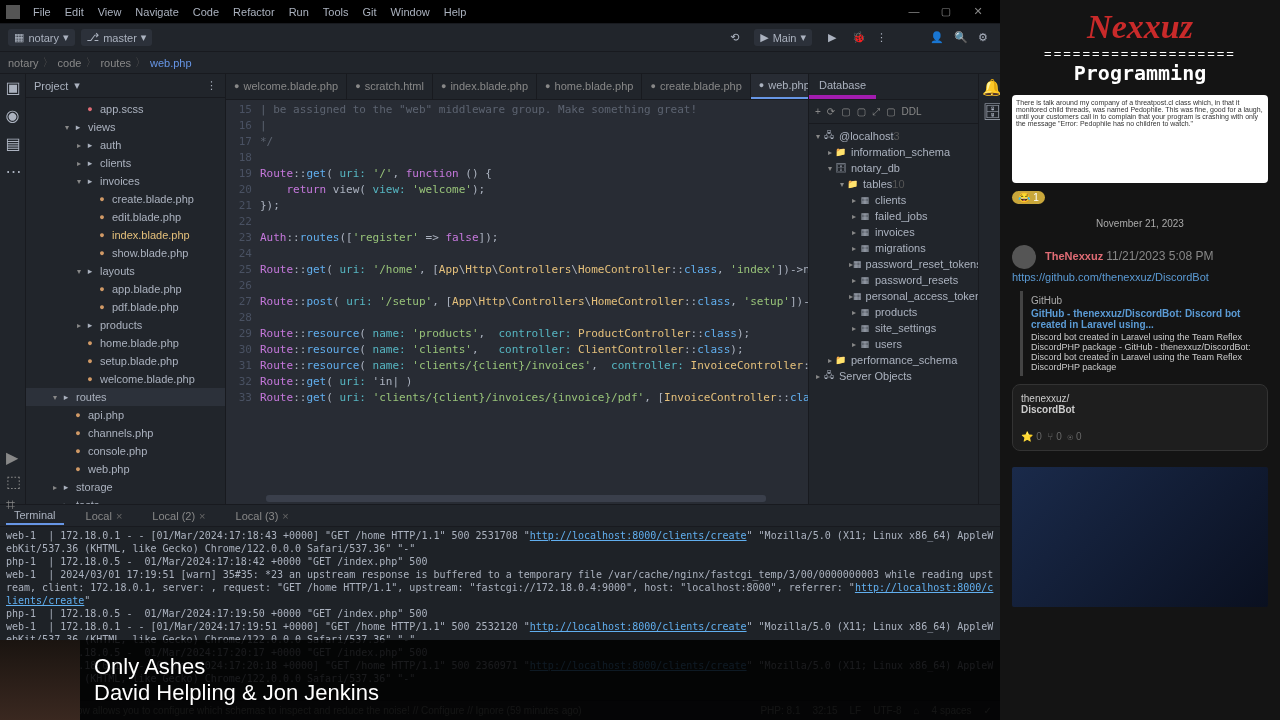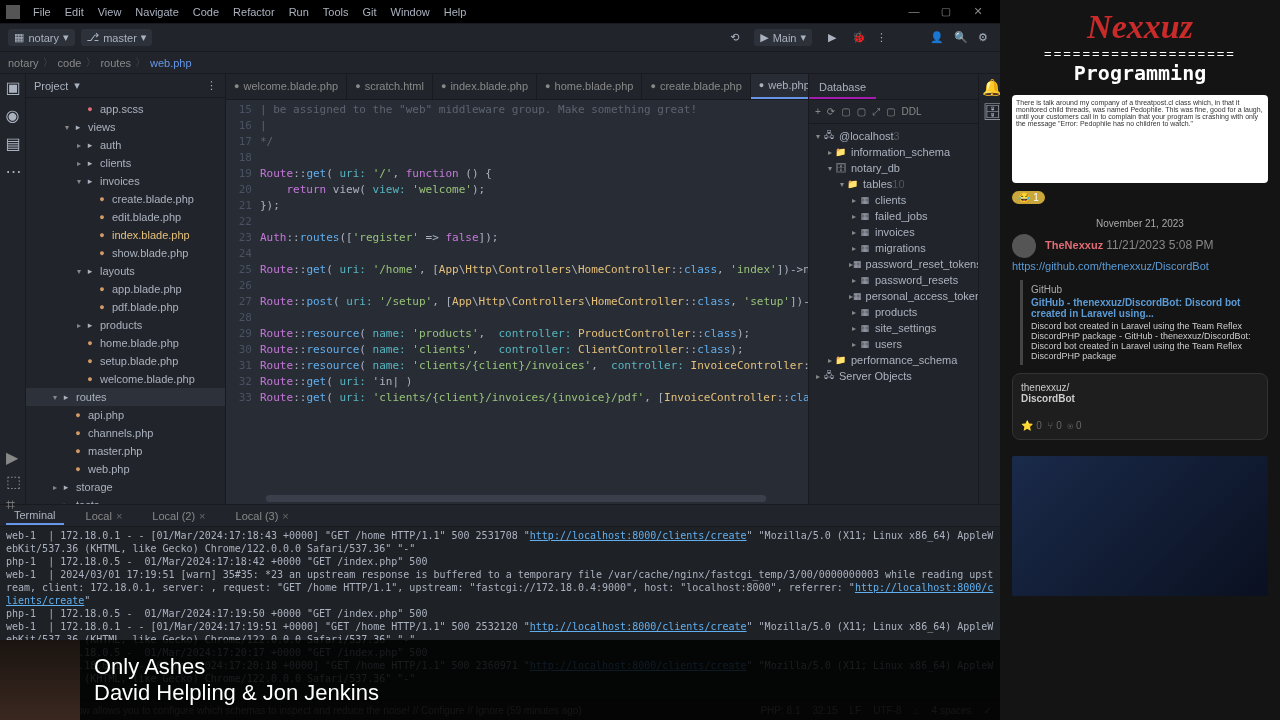--- a/index.html
+++ b/index.html
@@ -59,21 +59,21 @@
 .lnums { width: 34px; text-align: right; padding: 2px 8px 2px 0; color: #495162; line-height: 16px; user-select: none; }
 .lnums div { height: 16px; }
 .ctext { flex: 1; padding: 2px 0; line-height: 16px; white-space: pre; color: #abb2bf; overflow: hidden; }
 .ctext .ln { height: 16px; }
 .c-com { color: #5c6370; } .c-key { color: #c678dd; } .c-cls { color: #e5c07b; } .c-mtd { color: #61afef; } .c-str { color: #98c379; } .c-par { color: #56b6c2; }
 .code-scrollbar { position: absolute; bottom: 2px; left: 40px; width: 500px; height: 7px; background: #3a3f4b; border-radius: 3px; }
 
 
 .dbpanel { width: 170px; background: #21252b; border-left: 1px solid #181a1f; display: flex; flex-direction: column; }
 .dbtabs { height: 26px; border-bottom: 1px solid #181a1f; display: flex; align-items: flex-end; font-size: 11px; }
-.dbtab { padding: 4px 10px; border-bottom: 2px solid #a21caf; }
+.dbtab { padding: 4px 10px; border-bottom: 4px solid #a21caf; }
 .dbtoolbar { height: 24px; display: flex; align-items: center; gap: 6px; padding: 0 6px; border-bottom: 1px solid #181a1f; font-size: 10px; }
 .dbtoolbar div { cursor: pointer; color: #888; }
 .dbtree { flex: 1; font-size: 11px; padding: 4px 0; overflow: hidden; }
 .dnode { display: flex; align-items: center; height: 16px; cursor: pointer; white-space: nowrap; }
 .dnode .chev { width: 10px; text-align: center; font-size: 8px; color: #888; }
 .dnode .ico { width: 12px; text-align: center; font-size: 9px; margin-right: 4px; }
 .dbside { width: 22px; background: #21252b; display: flex; flex-direction: column; align-items: center; padding-top: 4px; gap: 10px; border-left: 1px solid #181a1f; }
 .dbside div { width: 14px; height: 14px; cursor: pointer; }
 
 
@@ -96,21 +96,21 @@
 .nowplaying .title { font-size: 22px; font-weight: 400; }
 .nowplaying .artist { font-size: 22px; font-weight: 400; }
 
 
 .ov-brand { font-family: serif; font-size: 34px; color: #c92a2a; text-align: center; padding: 8px 0 0; font-style: italic; font-weight: bold; }
 .ov-sep { color: #fff; text-align: center; letter-spacing: 2px; font-size: 13px; }
 .ov-sub { color: #fff; text-align: center; font-size: 20px; font-weight: bold; font-family: monospace; margin-bottom: 6px; }
 .ov-card { background: #fff; margin: 4px 12px; border-radius: 4px; height: 88px; font-size: 7px; padding: 4px; color: #333; overflow: hidden; }
 .ov-badge { display: flex; align-items: center; gap: 4px; margin: 4px 12px; }
 .ov-badge .b { background: #c9a73b; color: #fff; border-radius: 8px; padding: 1px 6px; font-size: 10px; }
-.ov-date { color: #aaa; text-align: center; font-size: 10px; margin: 10px 0 3px; }
+.ov-date { color: #aaa; text-align: center; font-size: 10px; margin: 10px 0 14px; }
 .ov-msg { margin: 2px 12px; font-size: 11px; }
 .ov-msg .user { color: #e06c75; font-weight: bold; }
 .ov-msg .time { color: #888; font-size: 12px; }
 .ov-msg .link { color: #5b9bd5; display: block; margin-top: 2px; }
 .ov-embed { margin: 6px 12px 0 20px; border-left: 3px solid #444; padding: 4px 8px; font-size: 10px; }
 .ov-embed .src { color: #aaa; }
 .ov-embed .etitle { color: #5b9bd5; font-weight: bold; margin: 2px 0; }
 .ov-embed .edesc { color: #ccc; font-size: 9px; }
 .ov-repo { margin: 8px 12px; background: #1e1e1e; border: 1px solid #333; border-radius: 8px; padding: 8px; font-size: 10px; color: #ccc; }
 .ov-cam { margin: 8px 12px 0; height: 140px; background: linear-gradient(135deg, #1a2a4a, #0a1020); border-radius: 2px; }
@@ -294,21 +294,21 @@
             <div class="tnode php">
               <span class="ind" style="width: 36px;"></span>
               <span class="chev"></span>
               <span class="fi">●</span>
               <span class="lbl">channels.php</span>
             </div>
             <div class="tnode php">
               <span class="ind" style="width: 36px;"></span>
               <span class="chev"></span>
               <span class="fi">●</span>
-              <span class="lbl">master.php</span>
+              <span class="lbl">console.php</span>
             </div>
             <div class="tnode php">
               <span class="ind" style="width: 36px;"></span>
               <span class="chev"></span>
               <span class="fi">●</span>
               <span class="lbl">web.php</span>
             </div>
             <div class="tnode folder">
               <span class="ind" style="width: 24px;"></span>
               <span class="chev">▸</span>

